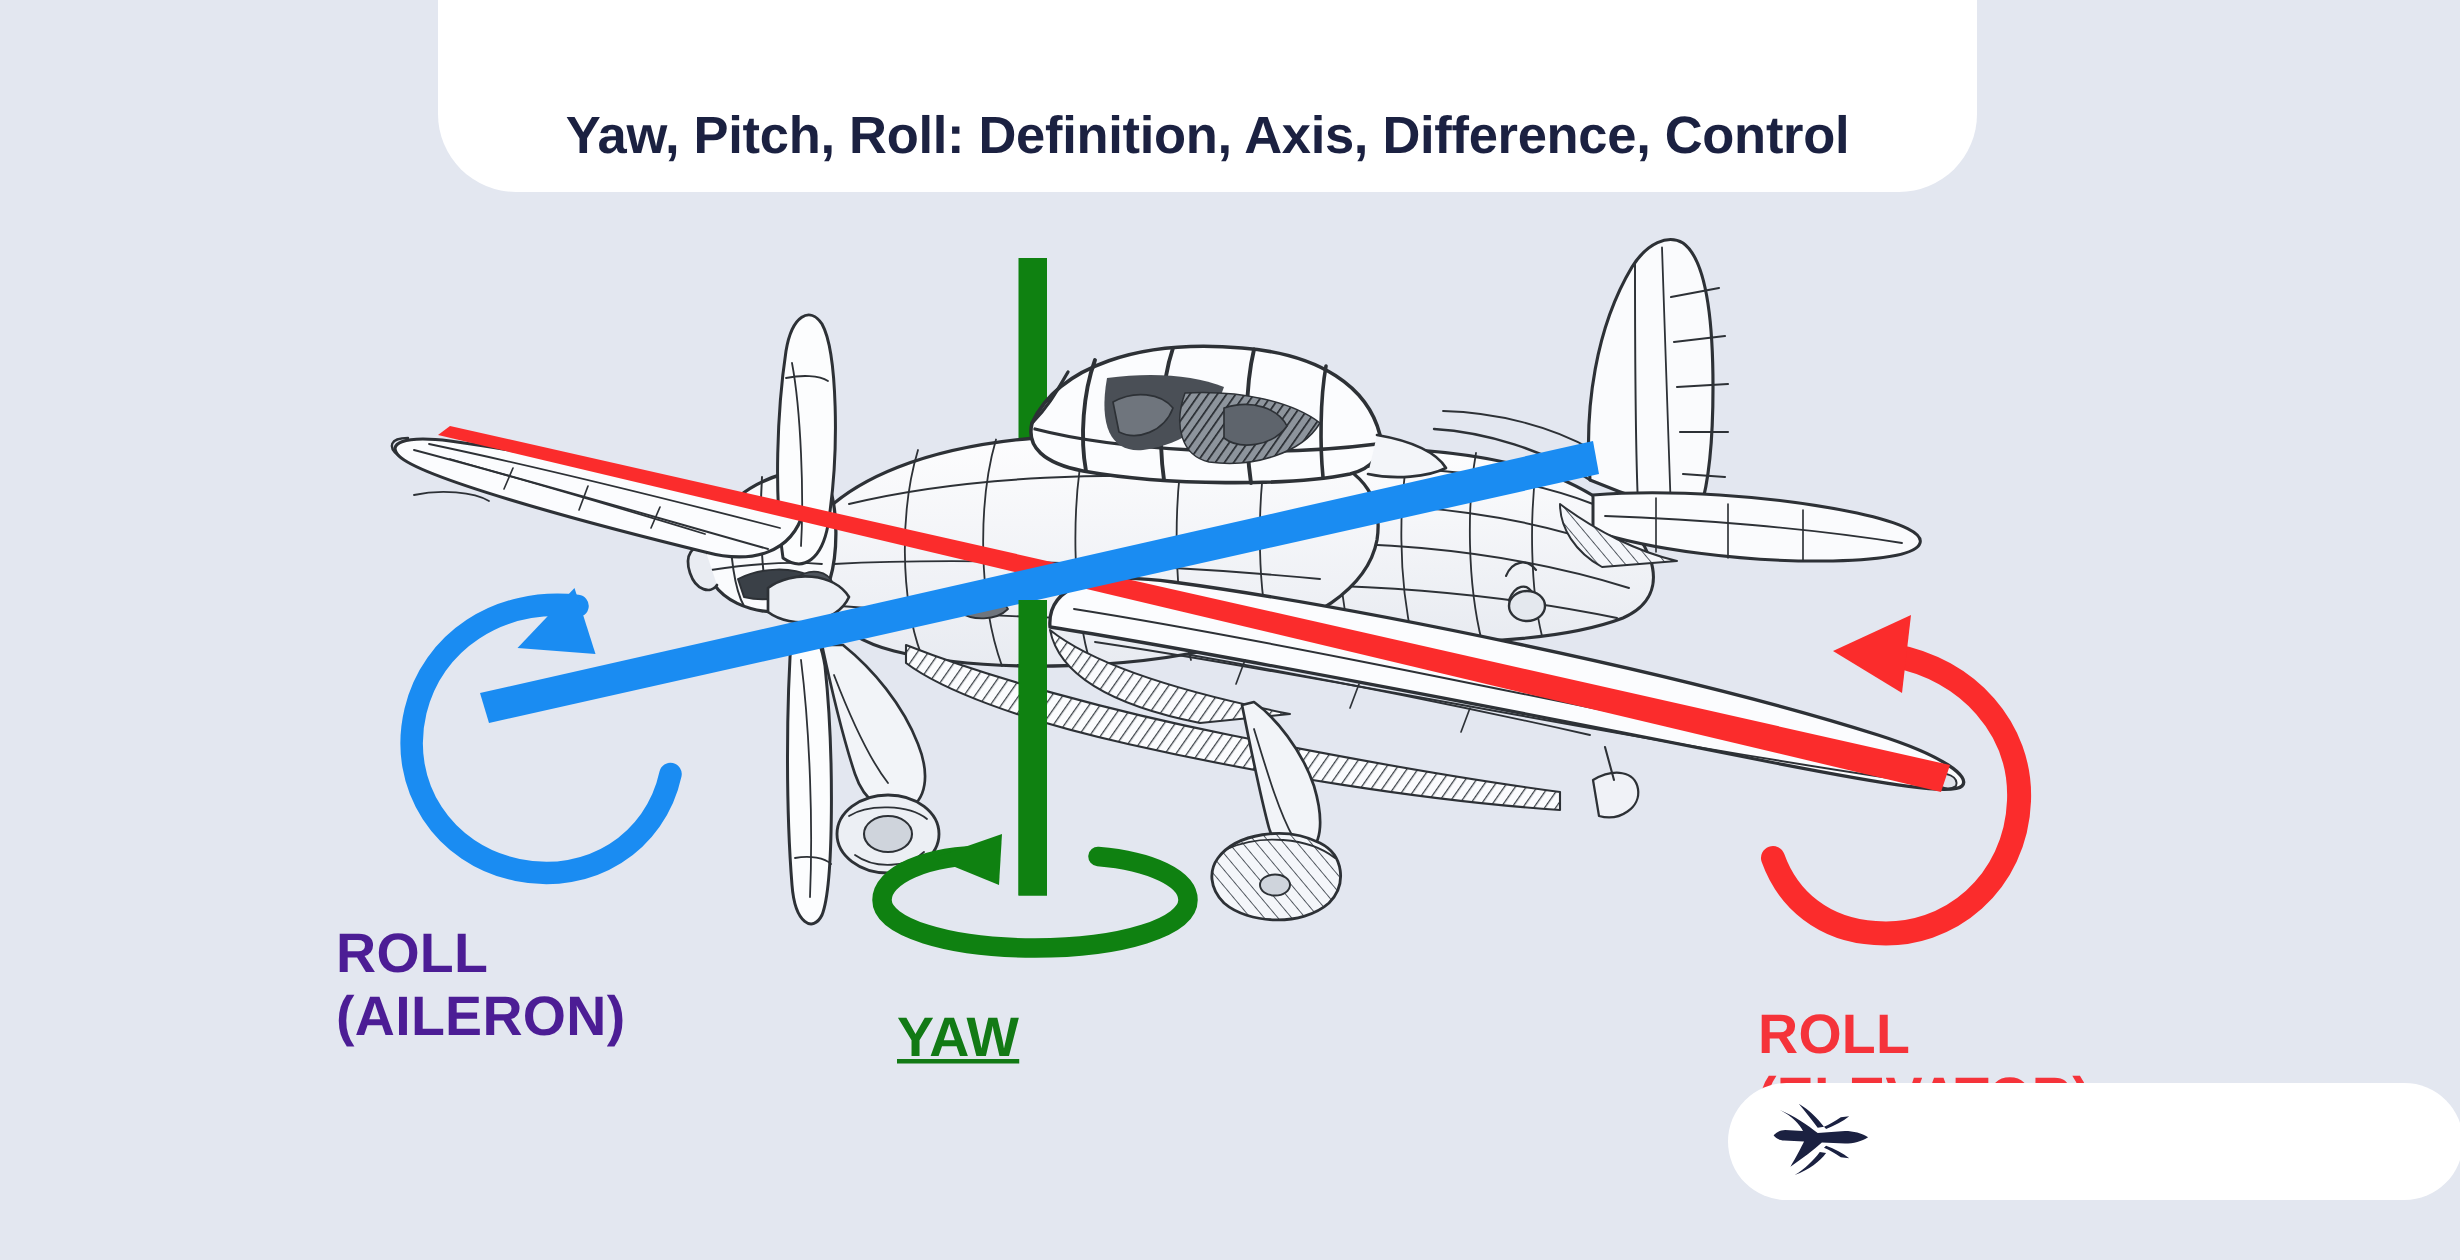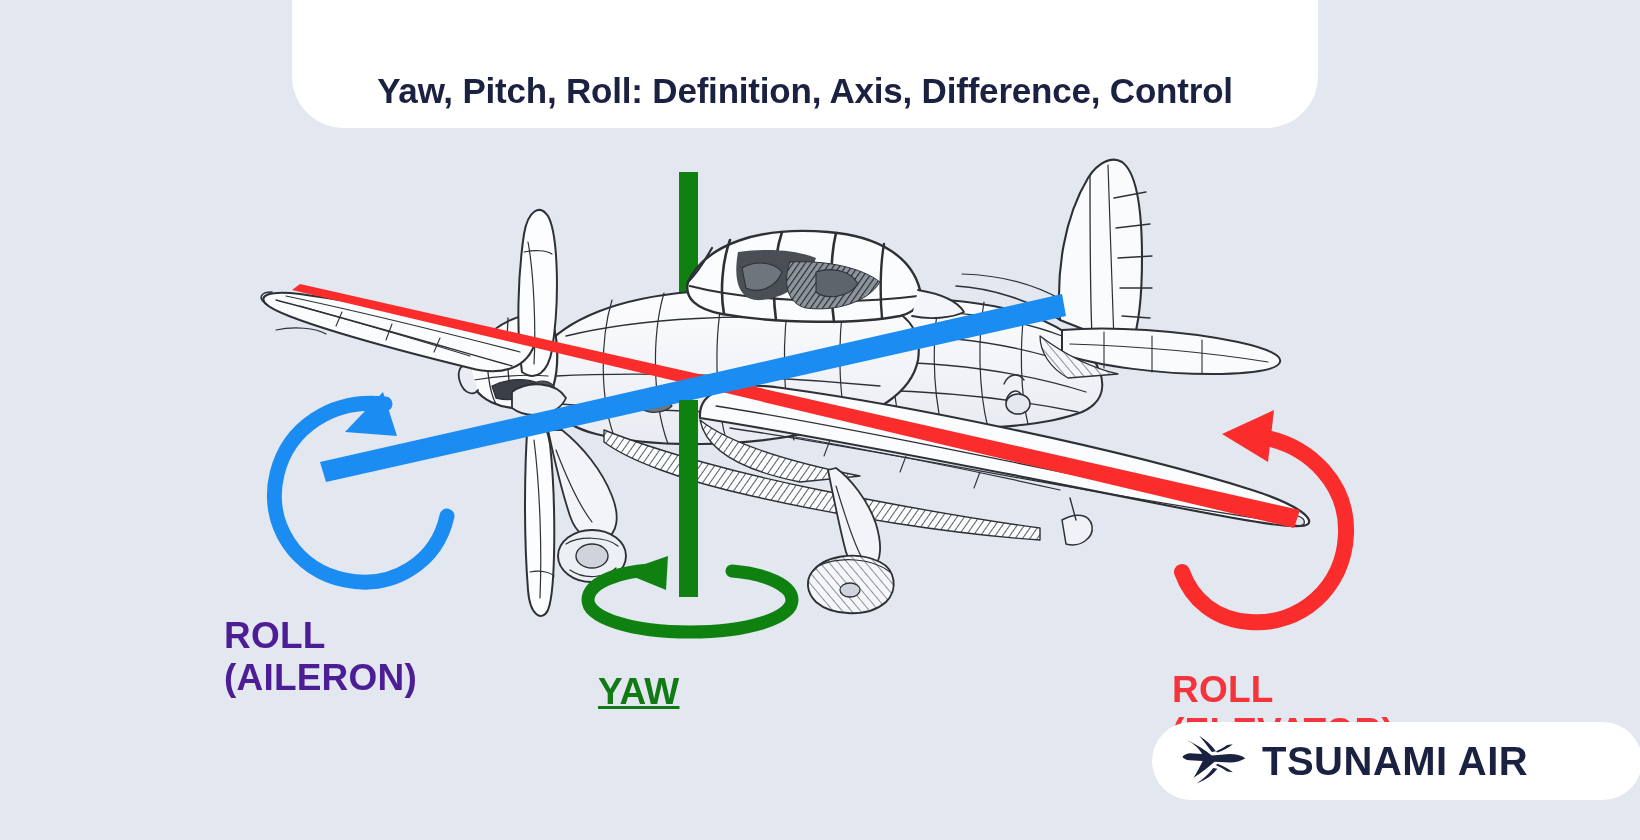--- a/index.html
+++ b/index.html
@@ -357,16 +357,15 @@
       <g fill="#1b2141">
         <path d="M8 10 C22 16 34 24 44 32 L70 30 C78 30 86 32 92 36 C86 40 78 42 70 42
                  L48 41 C40 48 30 56 18 64 C24 54 28 46 31 40 L12 39 C8 39 4 37 2 34
                  C5 31 9 29 13 29 L30 30 C27 24 20 16 8 10 Z"></path>
         <path d="M26 4 C36 10 44 18 50 26 L44 27 C38 19 32 11 26 4 Z"></path>
         <path d="M22 72 C32 66 40 58 46 50 L52 51 C46 59 36 67 22 72 Z"></path>
         <path d="M52 44 C60 47 68 51 74 56 L66 55 C60 51 55 48 50 46 Z"></path>
         <path d="M52 28 C60 25 68 21 74 16 L66 17 C60 21 55 24 50 26 Z"></path>
       </g>
     </svg>
-    <div class="logo-word">TSUNAMI AIR</div>
   </div>
 
 </div>
 
 </body></html>

